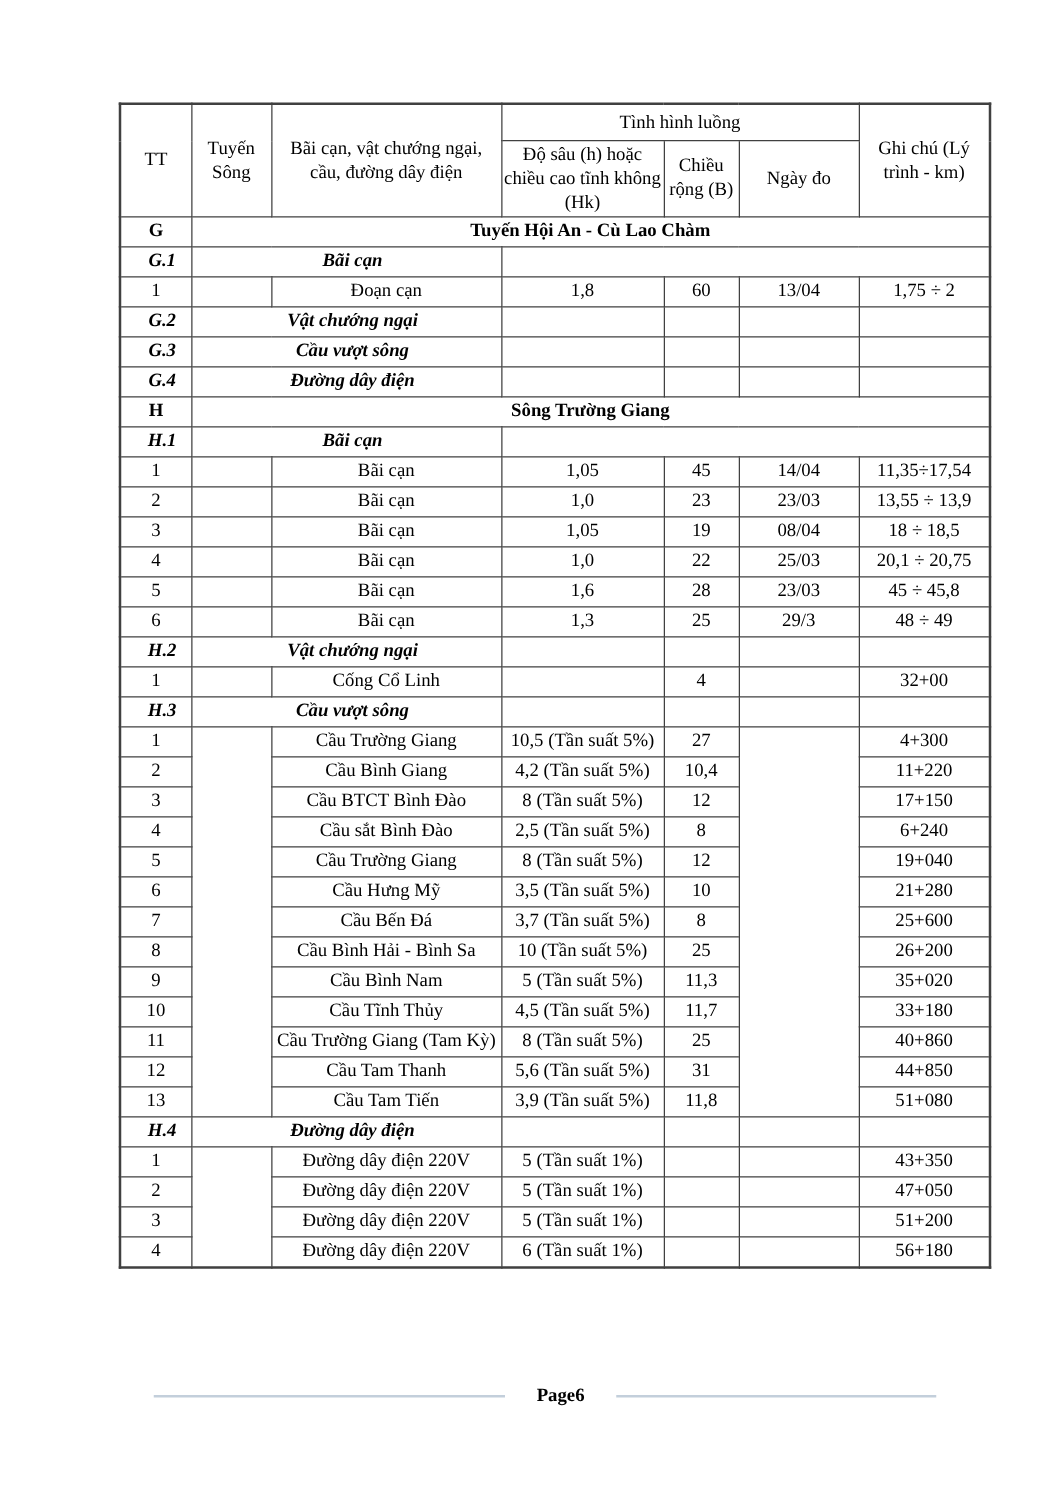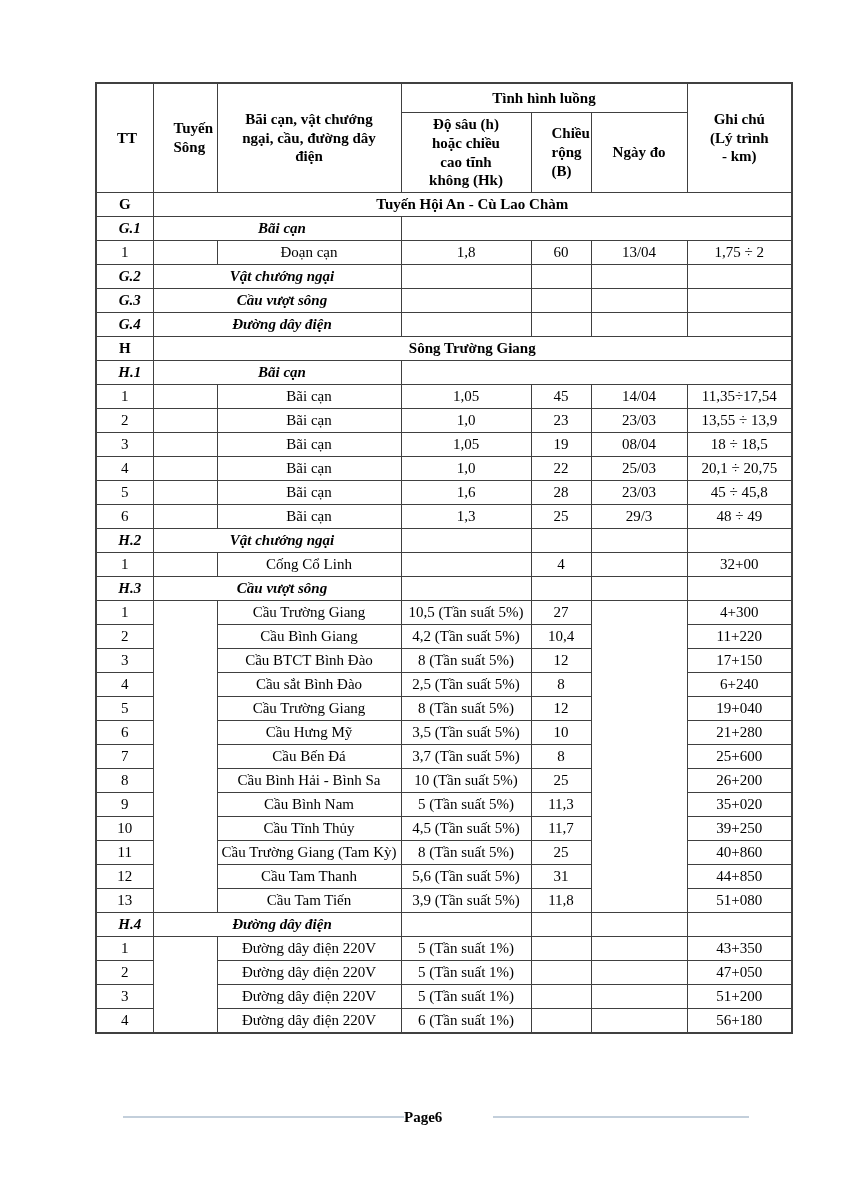--- a/index.html
+++ b/index.html
@@ -27,22 +27,22 @@
   .doc-table th, .doc-table td {
     border: 1px solid var(--border-color, #404040);
     padding: 1px 4px;
     vertical-align: middle;
     text-align: center;
     line-height: 1.25;
     height: 21px;
     overflow: hidden;
   }
   .doc-table thead th {
-    font-weight: bold;
-    padding: 2px 20px;
+    font-weight: normal;
+    padding: 2px 1px;
   }
   .hdr-top th.span-hdr { height: 24px; }
   .doc-table td.l { text-align: center; }
   .doc-table td.b { font-weight: bold; }
   .doc-table td.bi { font-weight: bold; font-style: italic; padding-left: 14px; }
   .page-footer {
     position: absolute;
     left: 123px;
     top: 1106px;
     width: 626px;
@@ -54,20 +54,21 @@
     height: 2px;
     background: var(--rule-color, #c3cfdb);
   }
   .footer-rule.left { left: 0; width: 281px; }
   .footer-rule.right { left: 370px; width: 256px; }
   .page-number {
     position: absolute;
     left: 281px;
     top: 0;
     width: 89px;
+    text-align: center;
     font-weight: bold;
     font-size: 15px;
     line-height: 22px;
   }
 </style>
 </head>
 <body>
 
 <table class="doc-table">
   <colgroup>
@@ -287,21 +288,21 @@
         <td class="l">Cầu Bình Nam</td>
         <td>5 (Tần suất 5%)</td>
         <td>11,3</td>
         <td>35+020</td>
       </tr>
       <tr>
         <td>10</td>
         <td class="l">Cầu Tĩnh Thủy</td>
         <td>4,5 (Tần suất 5%)</td>
         <td>11,7</td>
-        <td>39+250</td>
+        <td>33+180</td>
       </tr>
       <tr>
         <td>11</td>
         <td class="l">Cầu Trường Giang (Tam Kỳ)</td>
         <td>8 (Tần suất 5%)</td>
         <td>25</td>
         <td>40+860</td>
       </tr>
       <tr>
         <td>12</td>

